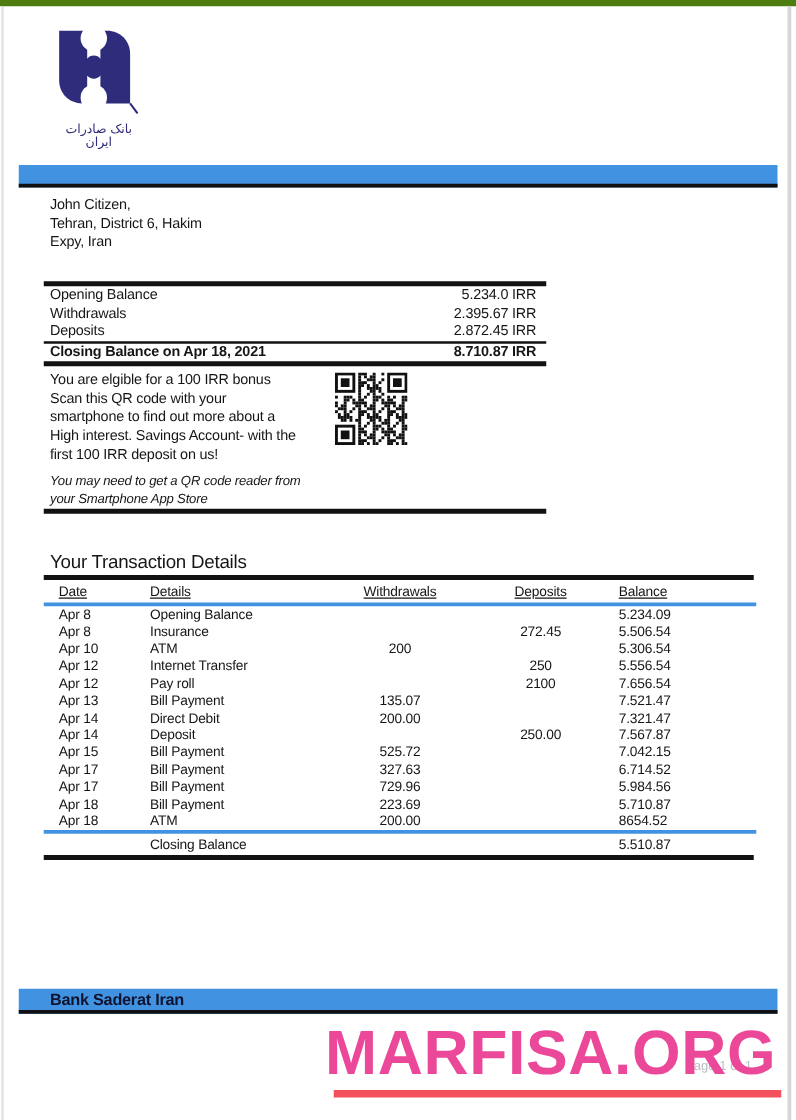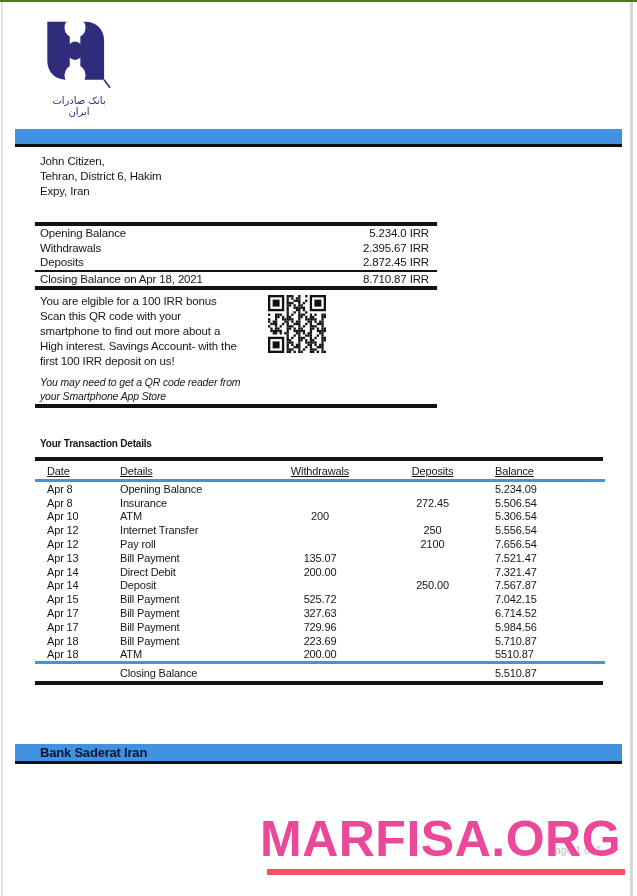--- a/index.html
+++ b/index.html
@@ -1,54 +1,54 @@
 <!DOCTYPE html>
 <html><head>
 <meta charset="utf-8">
 <style>
   * { margin: 0; padding: 0; box-sizing: border-box; }
   html, body { background: #fbfbfb; }
   body { font-family: "Liberation Sans", "DejaVu Sans", sans-serif; color: #161616; }
   .page {
     position: relative; width: 637px; height: 896px; background: #ffffff;
     margin: 0 auto; overflow: hidden; letter-spacing: -0.15px;
-    border-top: 2px solid #4d7c0f;
+    border-top: 5px solid #4d7c0f;
   }
   .edge-left  { position: absolute; left: 1px; top: 0; width: 2px; height: 896px; background: #e3e3e3; }
   .edge-right { position: absolute; left: 630px; top: 0; width: 3px; height: 896px; background: #d6d6d6; }
 
   
   .logo-wrap { position: absolute; left: 46px; top: 18px; width: 68px; }
   .logo-svg { display: block; width: 66px; height: 72px; }
   .logo-fa { margin-top: 3px; width: 66px; text-align: center; font-size: 10px; color: #2f2c7c; }
 
   
   .bar { position: absolute; left: 15px; width: 607px; background: #4292e2; border-bottom: 3px solid #101010; }
   .bar-top { top: 127px; height: 18px; }
-  .bar-footer { top: 742px; height: 20px; display: flex; align-items: center; text-align: center; }
+  .bar-footer { top: 786px; height: 20px; display: flex; align-items: center; text-align: center; }
   .bar-footer .bank-name { padding-left: 25px; font-size: 13px; font-weight: 700; color: #0e1430; letter-spacing: -0.2px; }
 
   
   .recipient { position: absolute; left: 40px; top: 152px; font-size: 11.5px; line-height: 15.2px; white-space: pre-line; }
 
   
   .summary { position: absolute; left: 35px; top: 220px; width: 402px; border-top: 4px solid #121212; border-bottom: 4px solid #121212; }
   .summary .srow { display: flex; justify-content: space-between; height: 14.6px; align-items: center; font-size: 11.5px; }
   .summary .srow .slabel { padding-left: 5px; }
   .summary .srow .svalue { padding-right: 8px; }
-  .summary .srow.closing { border-top: 2px solid #121212; height: 16.5px; }
+  .summary .srow.closing { border-top: 2px solid #121212; height: 16.5px; font-weight: bold; }
 
   
   .promo-text { position: absolute; left: 40px; top: 292px; width: 230px; font-size: 11.5px; line-height: 14.9px; white-space: pre-line; }
   .promo-note { position: absolute; left: 40px; top: 374px; width: 240px; font-size: 10.5px; font-style: italic; line-height: 13.8px; white-space: pre-line; }
   .qr { position: absolute; left: 268px; top: 293px; width: 58px; height: 58px; }
   .promo-bottom-line { position: absolute; left: 35px; top: 402px; width: 402px; height: 4px; background: #121212; }
 
   
-  .tx-title { position: absolute; left: 40px; top: 436px; font-size: 10px; font-weight: 700; letter-spacing: -0.2px; }
+  .tx-title { position: absolute; left: 40px; top: 436px; font-size: 15px; font-weight: 400; letter-spacing: -0.2px; }
   .tx-title-line { position: absolute; left: 35px; top: 455px; width: 568px; height: 4px; background: #121212; }
   .tx-grid { display: grid; grid-template-columns: 85px 150px 100px 125px 108px; }
   .tx-head { position: absolute; left: 35px; top: 461px; width: 568px; height: 15px; font-size: 11px; align-items: center; text-decoration: underline; }
   .tx-blue-line-top { position: absolute; left: 35px; top: 477px; width: 570px; height: 3px; background: #4292e2; }
   .tx-rows { position: absolute; left: 35px; top: 470px; width: 568px; margin-top: 10px; }
   .trow { height: 13.8px; font-size: 11px; align-items: center; }
   .c-date { padding-left: 12px; }
   .c-wd, .c-dep { text-align: center; }
   .c-bal { text-align: left; padding-right: 36px; }
   .tx-blue-line-bot { position: absolute; left: 35px; top: 659px; width: 570px; height: 3px; background: #4292e2; }
@@ -452,21 +452,21 @@
         <span class="c-det">Bill Payment</span>
         <span class="c-wd">223.69</span>
         <span class="c-dep"></span>
         <span class="c-bal">5.710.87</span>
     </div>
     <div class="trow tx-grid">
       <span class="c-date">Apr 18</span>
         <span class="c-det">ATM</span>
         <span class="c-wd">200.00</span>
         <span class="c-dep"></span>
-        <span class="c-bal">5510.87</span>
+        <span class="c-bal">8654.52</span>
     </div>
   </div>
 
   <div class="tx-blue-line-bot"></div>
   <div class="tx-closing tx-grid">
     <span class="c-date"></span>
     <span class="c-det">Closing Balance</span>
     <span class="c-wd"></span>
     <span class="c-dep"></span>
     <span class="c-bal">5.510.87</span>

